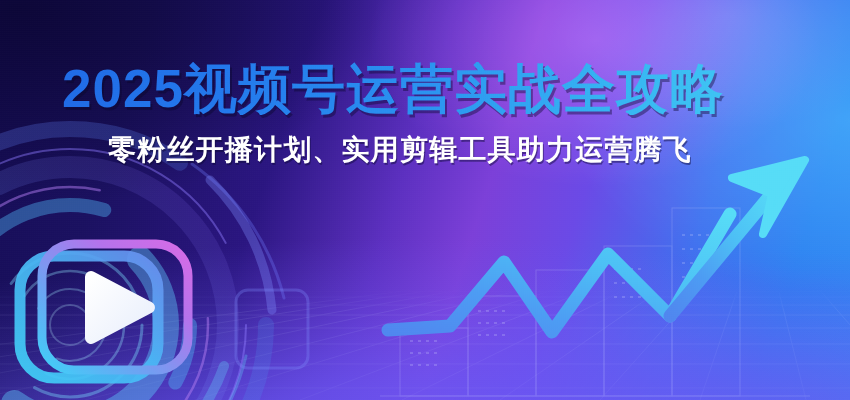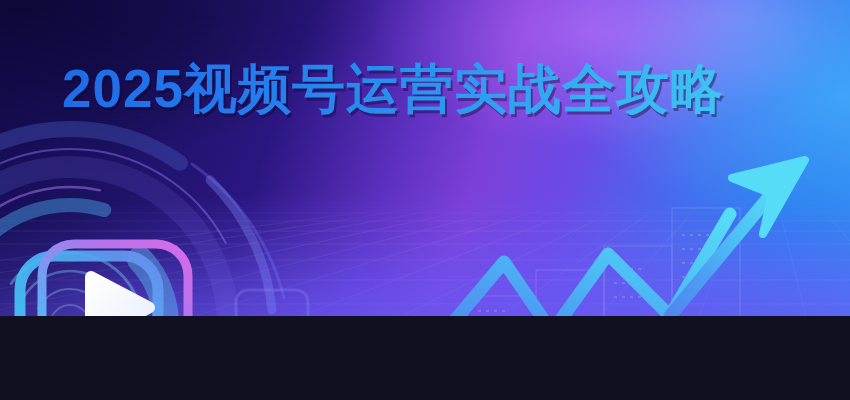--- a/index.html
+++ b/index.html
@@ -4,21 +4,21 @@
 <title>Banner</title>
 <style>
   html, body {
     margin: 0;
     padding: 0;
     background: #101020;
   }
   #stage {
     position: relative;
     width: 850px;
-    height: 316px;
+    height: 400px;
     overflow: hidden;
     font-family: "Liberation Sans", "DejaVu Sans", sans-serif;
     user-select: none;
   }
 
   
   .bg-base {
     position: absolute;
     inset: 0;
     background: linear-gradient(108deg,
@@ -331,15 +331,16 @@
 
       <path d="M8 180 L70 176 L124 112 L172 182 L228 104 L290 166 L350 64" fill="none" stroke="url(#arrowG)" stroke-width="13" stroke-linejoin="round" stroke-linecap="round"></path>
 
       <path d="M290 166 L398 36" fill="none" stroke="url(#arrowG)" stroke-width="13" stroke-linejoin="round" stroke-linecap="round"></path>
 
       <path d="M425 10 L352 28 L392 44 L383 84 Z" fill="#56dcf7" stroke="#56dcf7" stroke-width="8" stroke-linejoin="round"></path>
     </svg>
   </div>
 
   <div class="title">2025视频号运营实战全攻略</div>
+  <div class="subtitle">零粉丝开播计划、实用剪辑工具助力运营腾飞</div>
 
   <div class="noise"></div>
 </div>
 
 </body></html>

